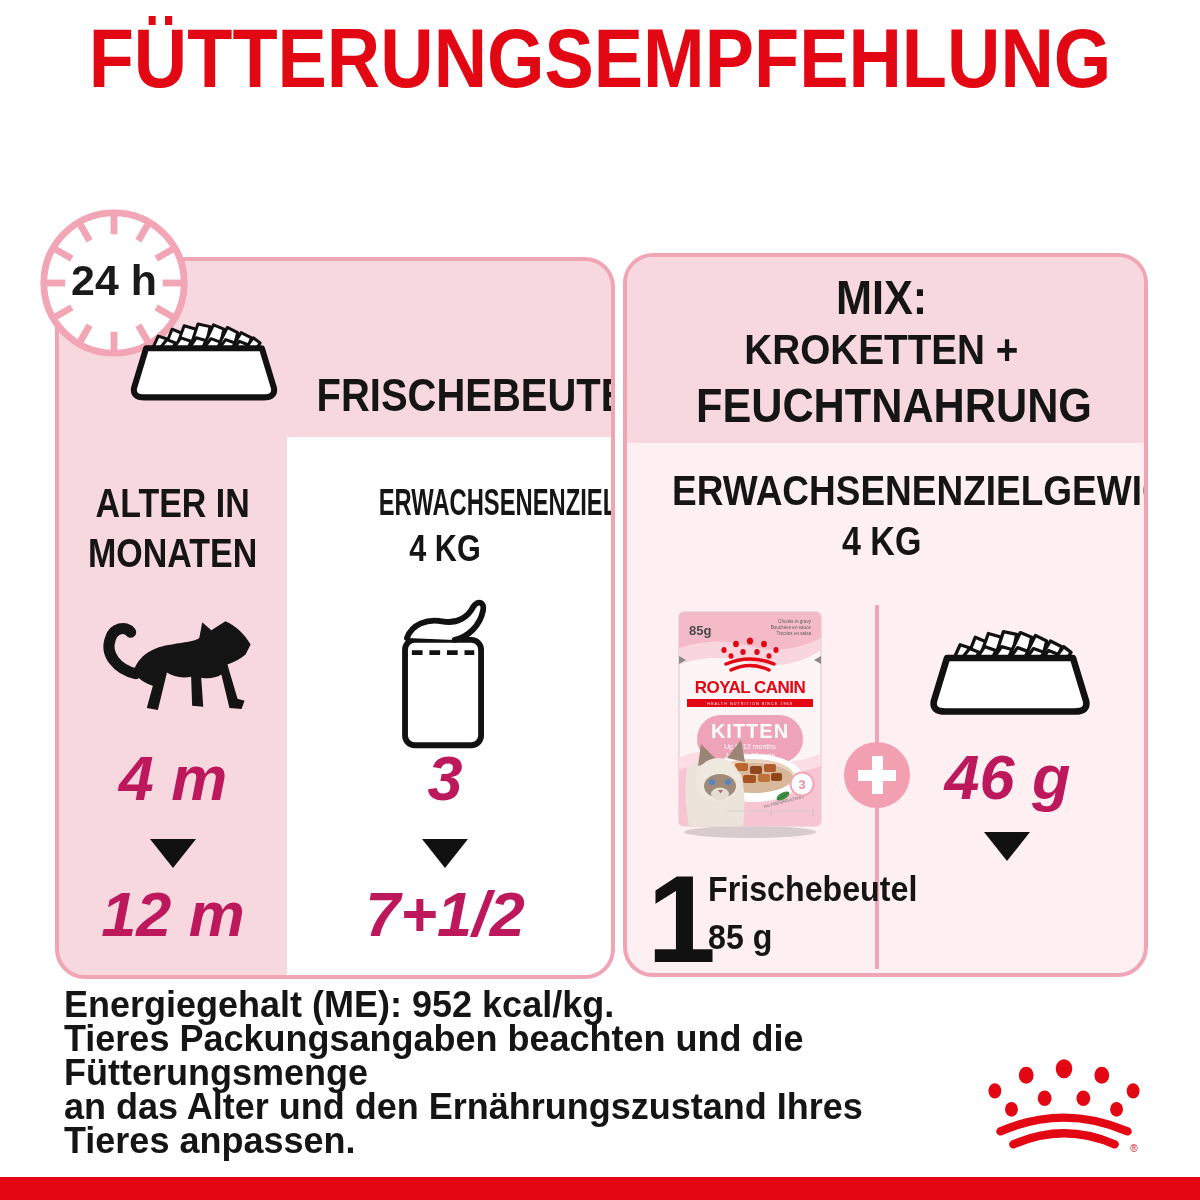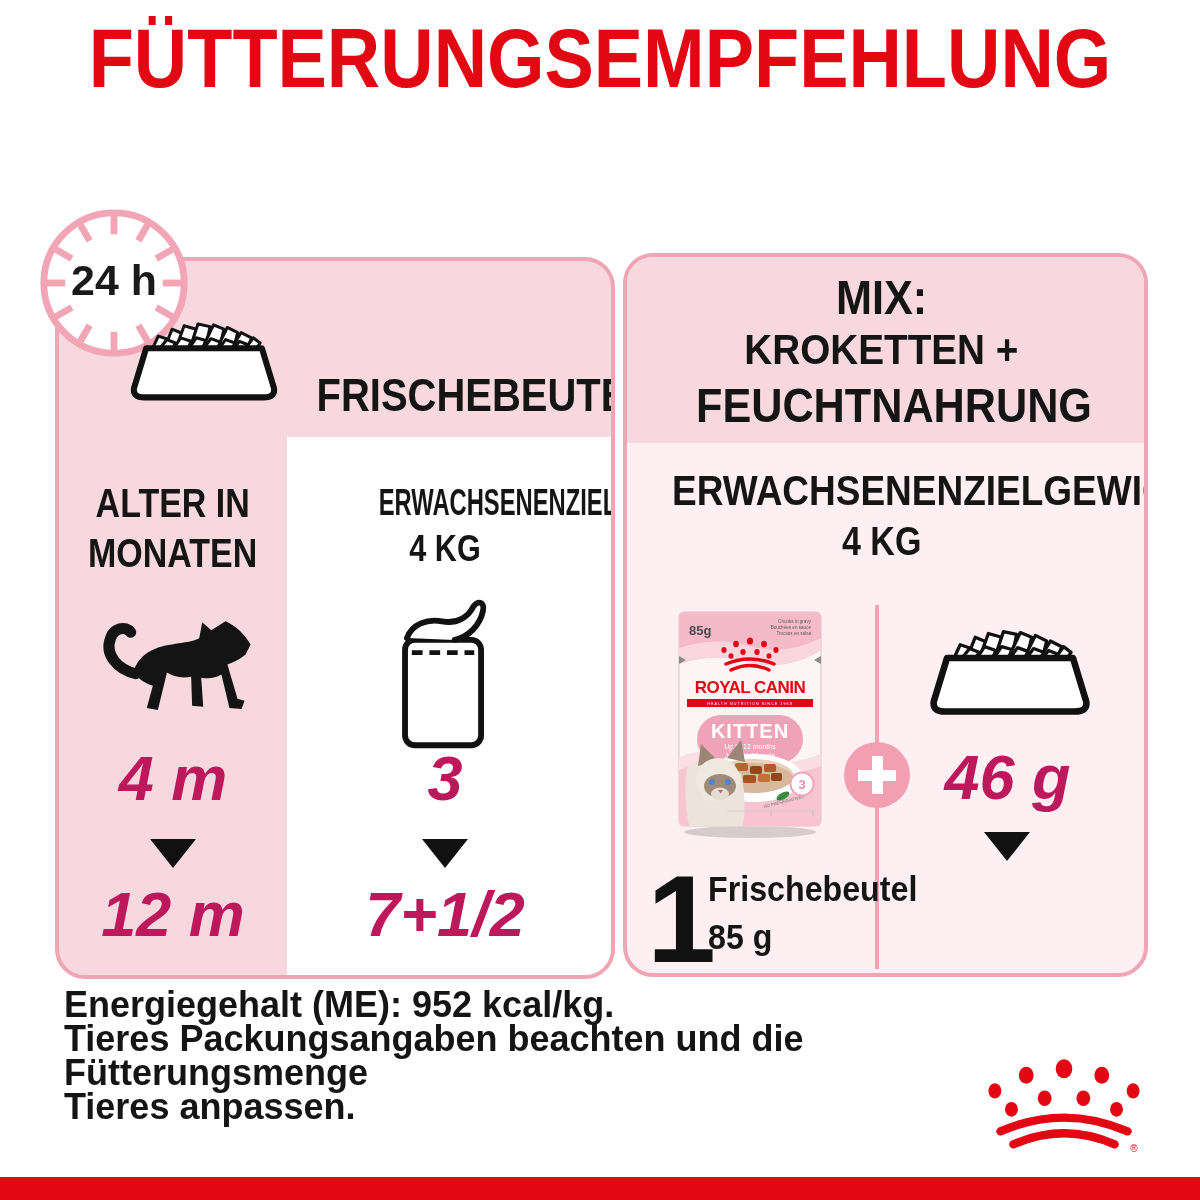--- a/index.html
+++ b/index.html
@@ -250,20 +250,21 @@
       <polygon points="112,35 120,24 131,28 127,35"></polygon>
       <polygon points="129,35 136,26 146,30 142,35"></polygon>
     </g>
     <path d="M28 34 L162 34 L176 80 Q178 91 164 91 L26 91 Q12 91 14 80 Z" fill="#fff" stroke="#111" stroke-width="7" stroke-linejoin="round"></path>
   </svg>
 
   <div class="abs foot">
     <div>Energiegehalt (ME): 952 kcal/kg.</div>
     <div>Tieres Packungsangaben beachten und die</div>
     <div>Fütterungsmenge</div>
+    <div>an das Alter und den Ernährungszustand Ihres</div>
     <div>Tieres anpassen.</div>
   </div>
 
   <svg class="abs" style="left:985px;top:1054px;" width="158" height="106" viewBox="0 0 170 115">
     <g fill="#e30613">
       <ellipse cx="10" cy="40" rx="7" ry="8.2"></ellipse>
       <ellipse cx="44" cy="23" rx="8" ry="9.2"></ellipse>
       <ellipse cx="85" cy="16" rx="9" ry="10.2"></ellipse>
       <ellipse cx="126" cy="23" rx="8" ry="9.2"></ellipse>
       <ellipse cx="160" cy="40" rx="7" ry="8.2"></ellipse>

